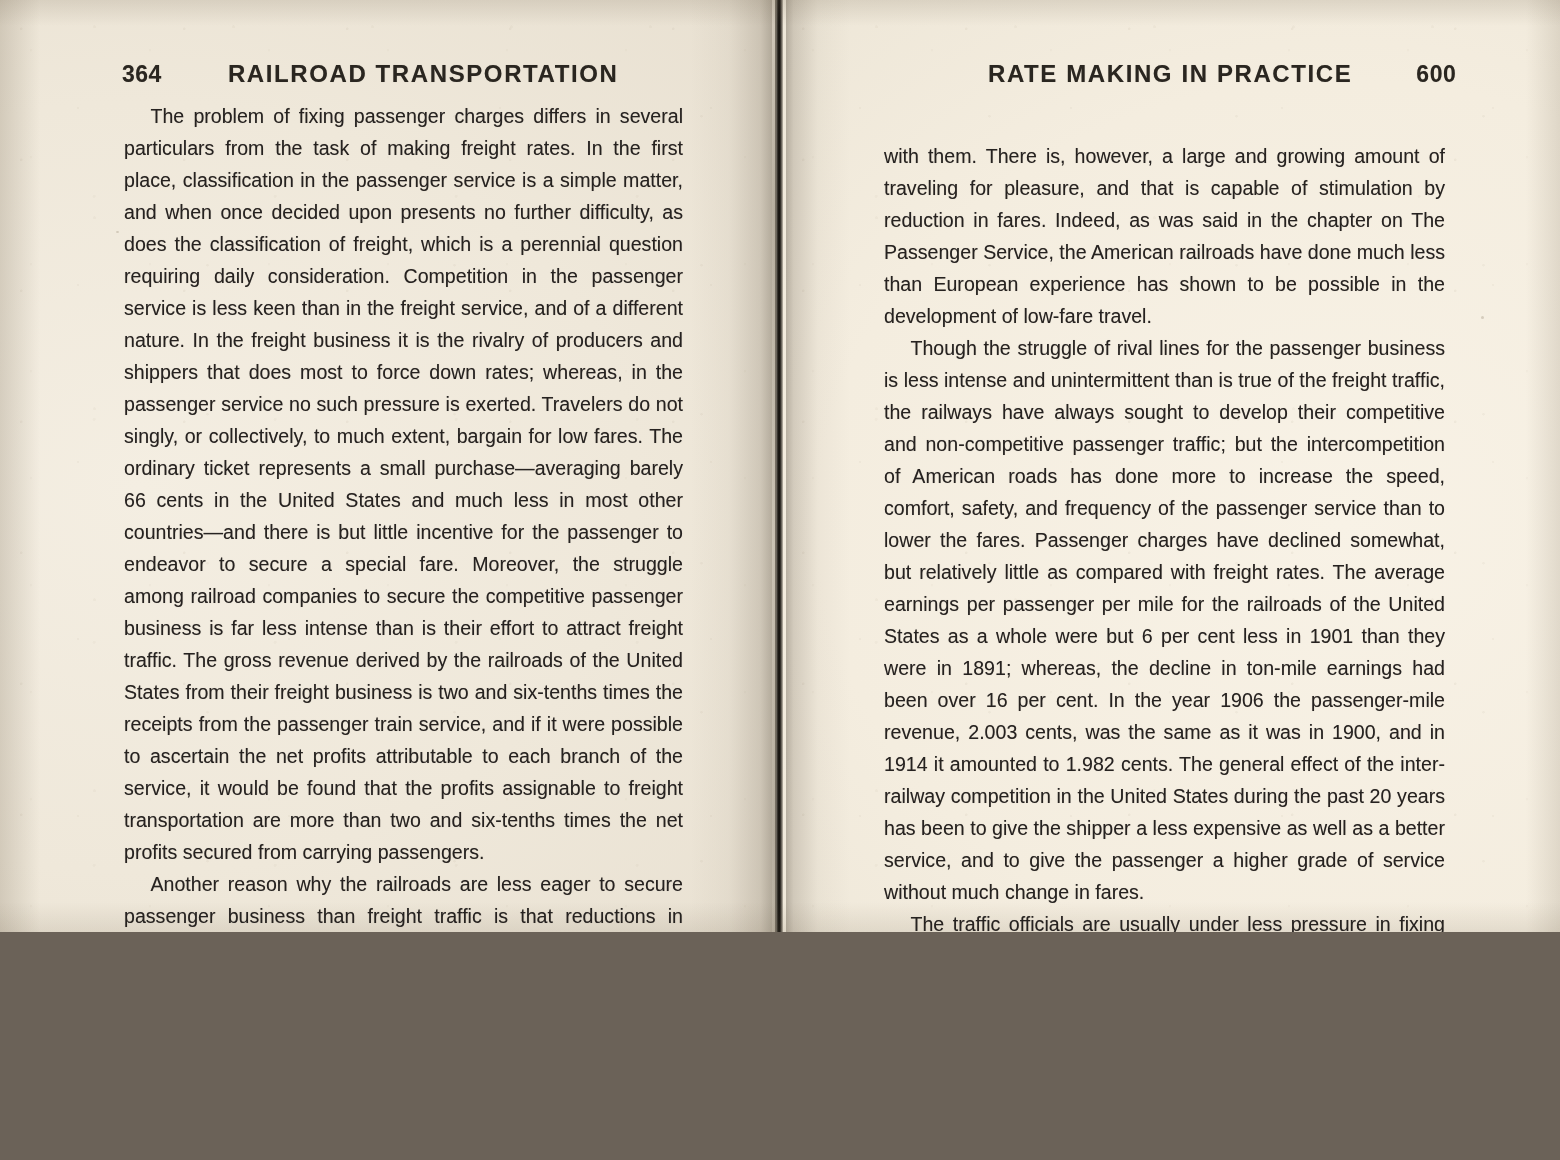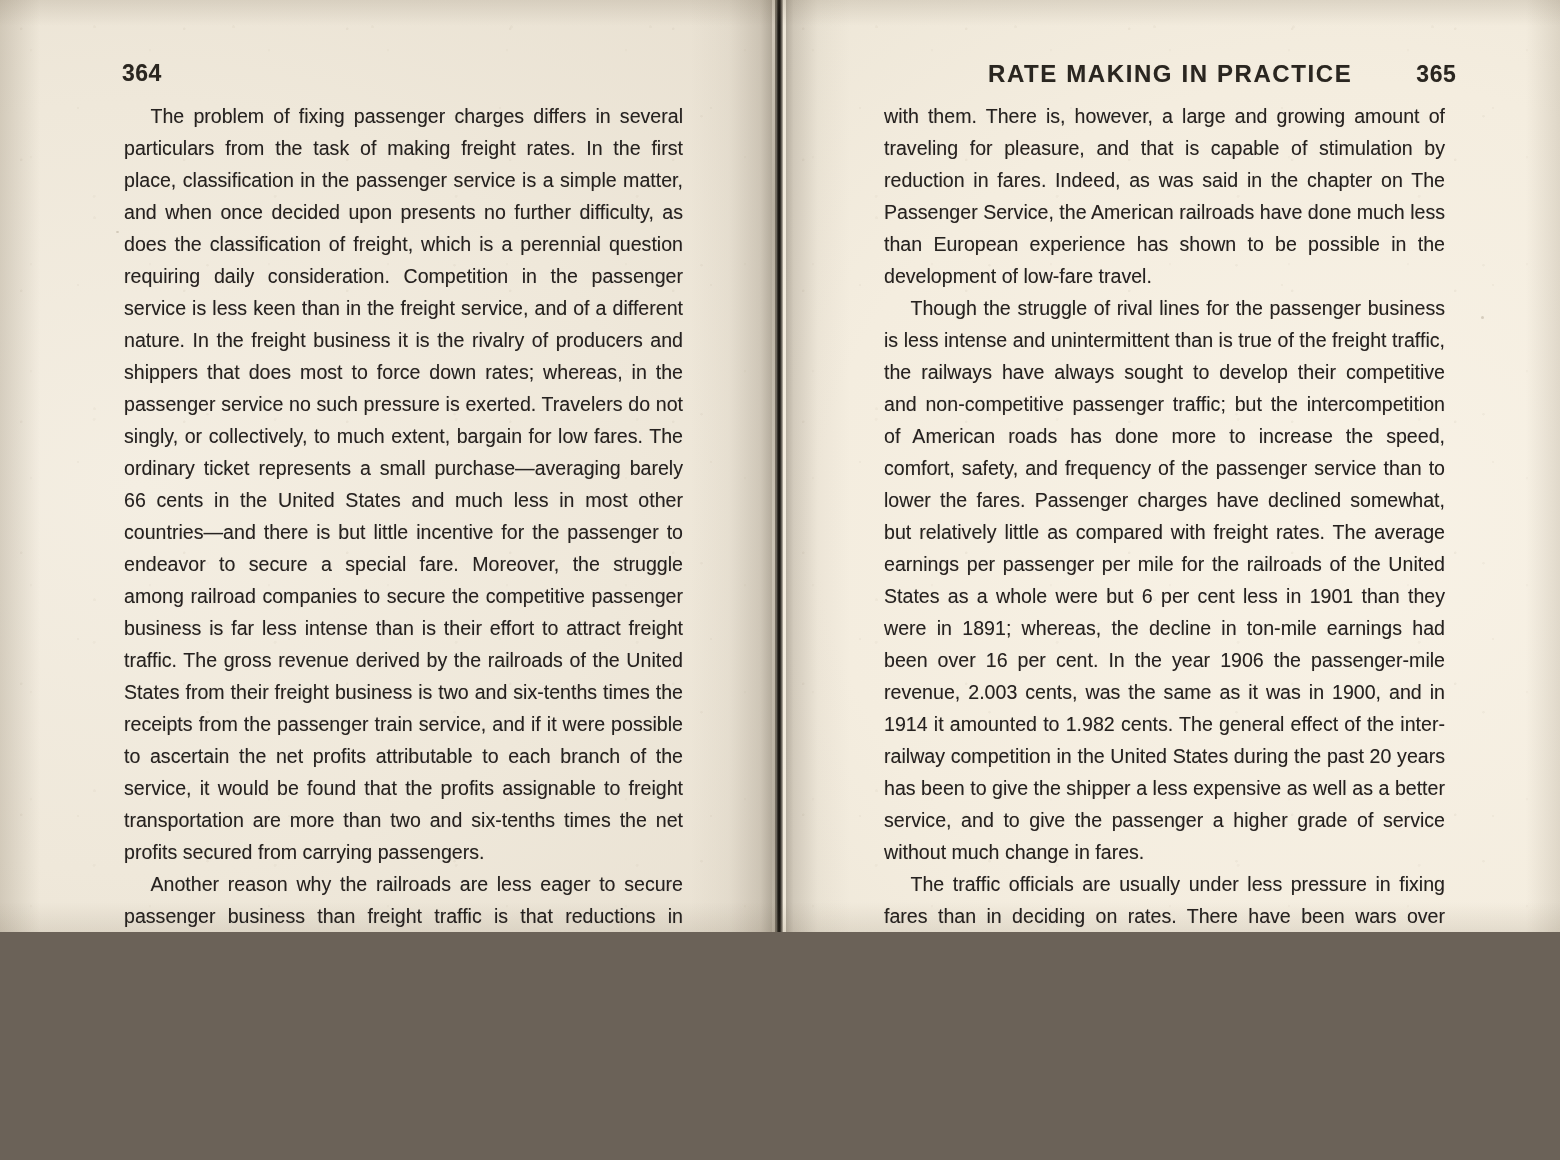--- a/index.html
+++ b/index.html
@@ -159,21 +159,21 @@
     hyphens: none;
   }
   #column-verso { left: 124px; width: 559px; }
   #column-recto { left: 884px; width: 561px; }
 
   .column p {
     margin: 0;
     text-indent: 1.35em;
   }
   
-  .column p.cont { text-indent: 0; }
+  .column p.cont { text-indent: 0; margin-top: 40px; }
 
   
   .column, .running-head {
     text-shadow: 0 0 .7px rgba(40,34,26,.30);
   }
 
   
   .speck {
     position: absolute;
     border-radius: 50%;
@@ -209,25 +209,26 @@
   <div class="speck" style="left:303px; top:1048px; width:3px; height:2px;"></div>
   <div class="speck" style="left:697px; top:997px;  width:3px; height:3px;"></div>
   <div class="speck" style="left:889px; top:994px;  width:4px; height:3px;"></div>
   <div class="speck" style="left:1144px;top:1035px; width:3px; height:3px;"></div>
   <div class="speck" style="left:1398px;top:1117px; width:3px; height:2px;"></div>
   <div class="speck" style="left:116px; top:231px;  width:3px; height:2px;"></div>
   <div class="speck" style="left:1481px;top:316px;  width:3px; height:3px;"></div>
 
   <div class="running-head" id="head-verso">
     <span class="folio">364</span>
+    <span class="head-title">RAILROAD TRANSPORTATION</span>
   </div>
 
   <div class="running-head" id="head-recto">
     <span class="head-title">RATE MAKING IN PRACTICE</span>
-    <span class="folio">365</span>
+    <span class="folio">600</span>
   </div>
 
   <div class="column" id="column-verso">
     <p>The problem of fixing passenger charges differs in several particulars from the task of making freight rates. In the first place, classification in the passenger service is a simple matter, and when once decided upon presents no further difficulty, as does the classification of freight, which is a perennial question requiring daily consideration. Competition in the passenger service is less keen than in the freight service, and of a different nature. In the freight business it is the rivalry of producers and shippers that does most to force down rates; whereas, in the passenger service no such pressure is exerted. Travelers do not singly, or collectively, to much extent, bargain for low fares. The ordinary ticket represents a small purchase—averaging barely 66 cents in the United States and much less in most other countries—and there is but little incentive for the passenger to endeavor to secure a special fare. Moreover, the struggle among railroad companies to secure the competitive passenger business is far less intense than is their effort to attract freight traffic. The gross revenue derived by the railroads of the United States from their freight business is two and six-tenths times the receipts from the passenger train service, and if it were possible to ascertain the net profits attributable to each branch of the service, it would be found that the profits assignable to freight transportation are more than two and six-tenths times the net profits secured from carrying passengers.</p>
     <p>Another reason why the railroads are less eager to secure passenger business than freight traffic is that reductions in charges—the most usual way of increasing traffic—are less effective in stimulating ordinary travel than they are in increasing freight movement. With the exception of the short-trip excursion travel, the cost of the railroad ticket is but a part, and usually the minor portion, of the expenses of the passenger. Most persons travel for business purposes, and the cost of the railroad ticket has but little weight</p>
   </div>
 
   <div class="column" id="column-recto">
     <p class="cont">with them. There is, however, a large and growing amount of traveling for pleasure, and that is capable of stimulation by reduction in fares. Indeed, as was said in the chapter on The Passenger Service, the American railroads have done much less than European experience has shown to be possible in the development of low-fare travel.</p>
     <p>Though the struggle of rival lines for the passenger business is less intense and unintermittent than is true of the freight traffic, the railways have always sought to develop their competitive and non-competitive passenger traffic; but the intercompetition of American roads has done more to increase the speed, comfort, safety, and frequency of the passenger service than to lower the fares. Passenger charges have declined somewhat, but relatively little as compared with freight rates. The average earnings per passenger per mile for the railroads of the United States as a whole were but 6 per cent less in 1901 than they were in 1891; whereas, the decline in ton-mile earnings had been over 16 per cent. In the year 1906 the passenger-mile revenue, 2.003 cents, was the same as it was in 1900, and in 1914 it amounted to 1.982 cents. The general effect of the inter-railway competition in the United States during the past 20 years has been to give the shipper a less expensive as well as a better service, and to give the passenger a higher grade of service without much change in fares.</p>

